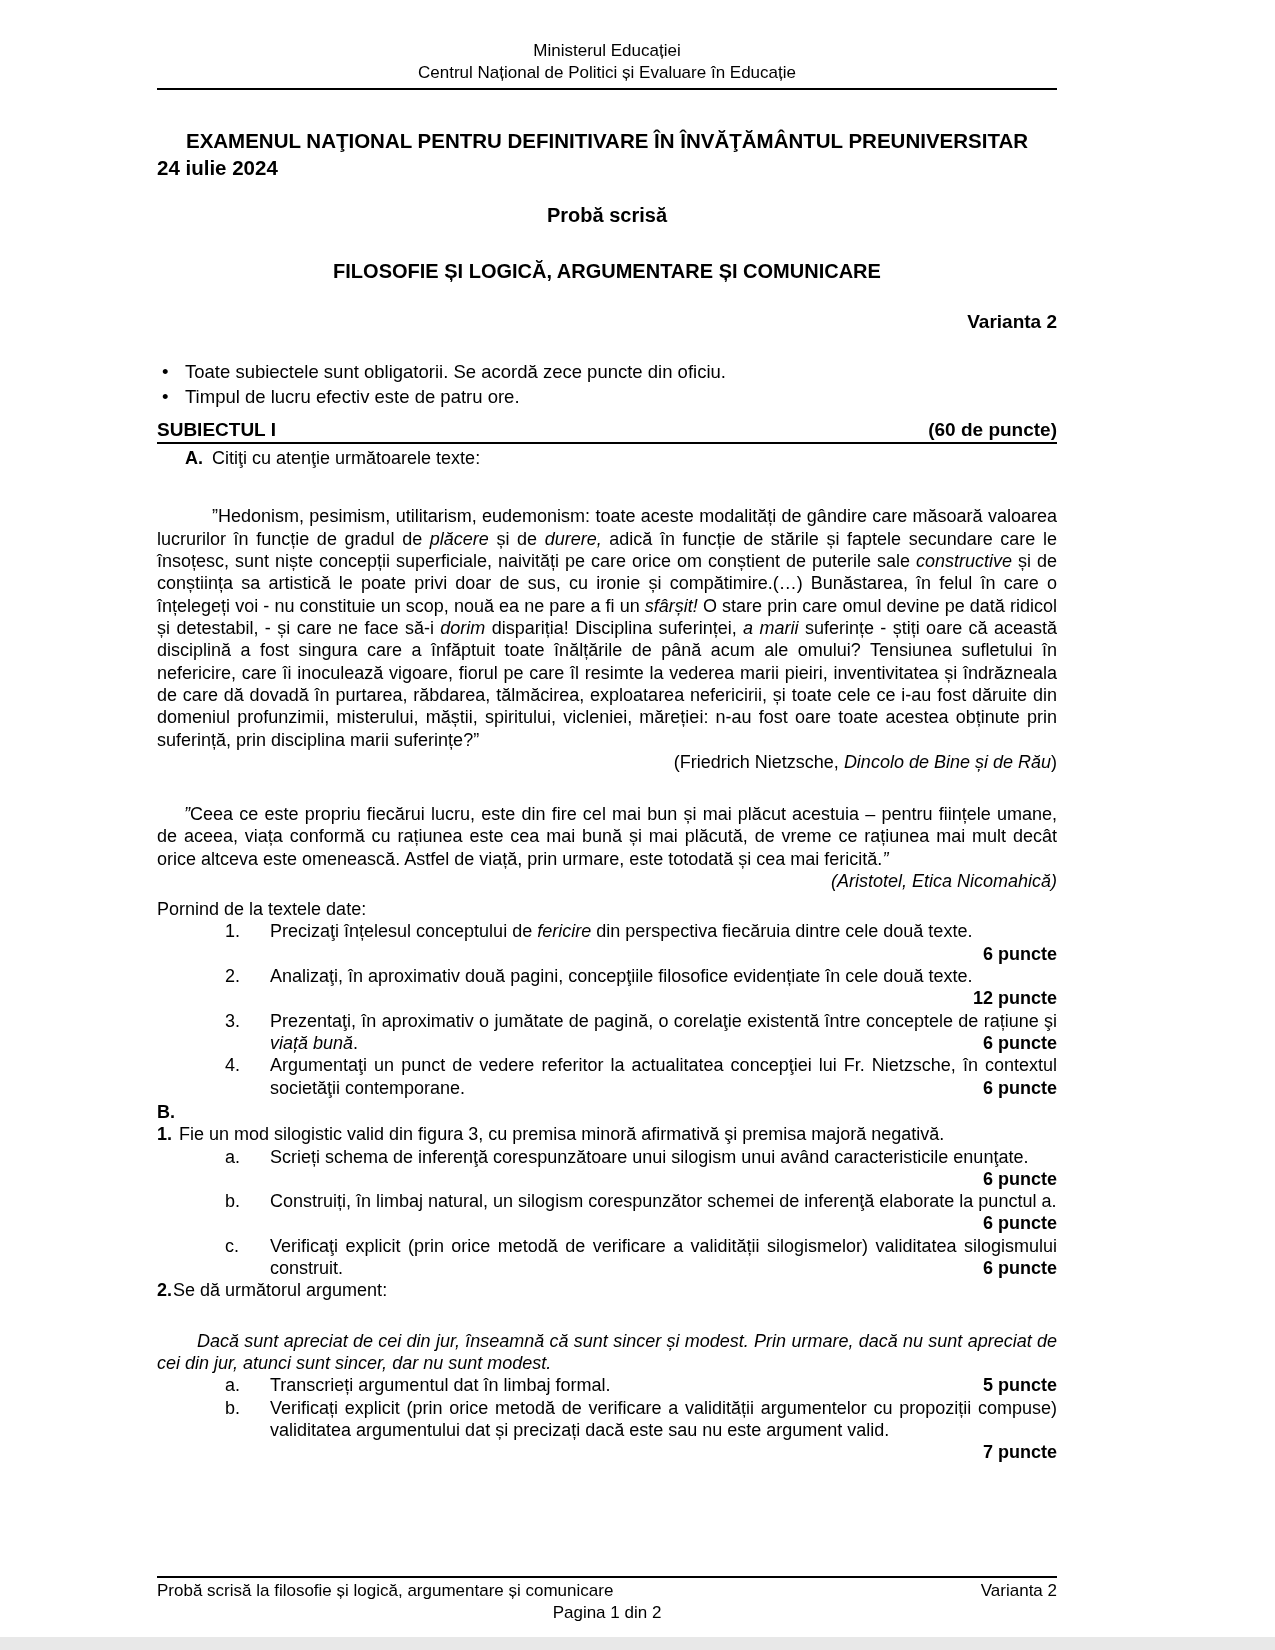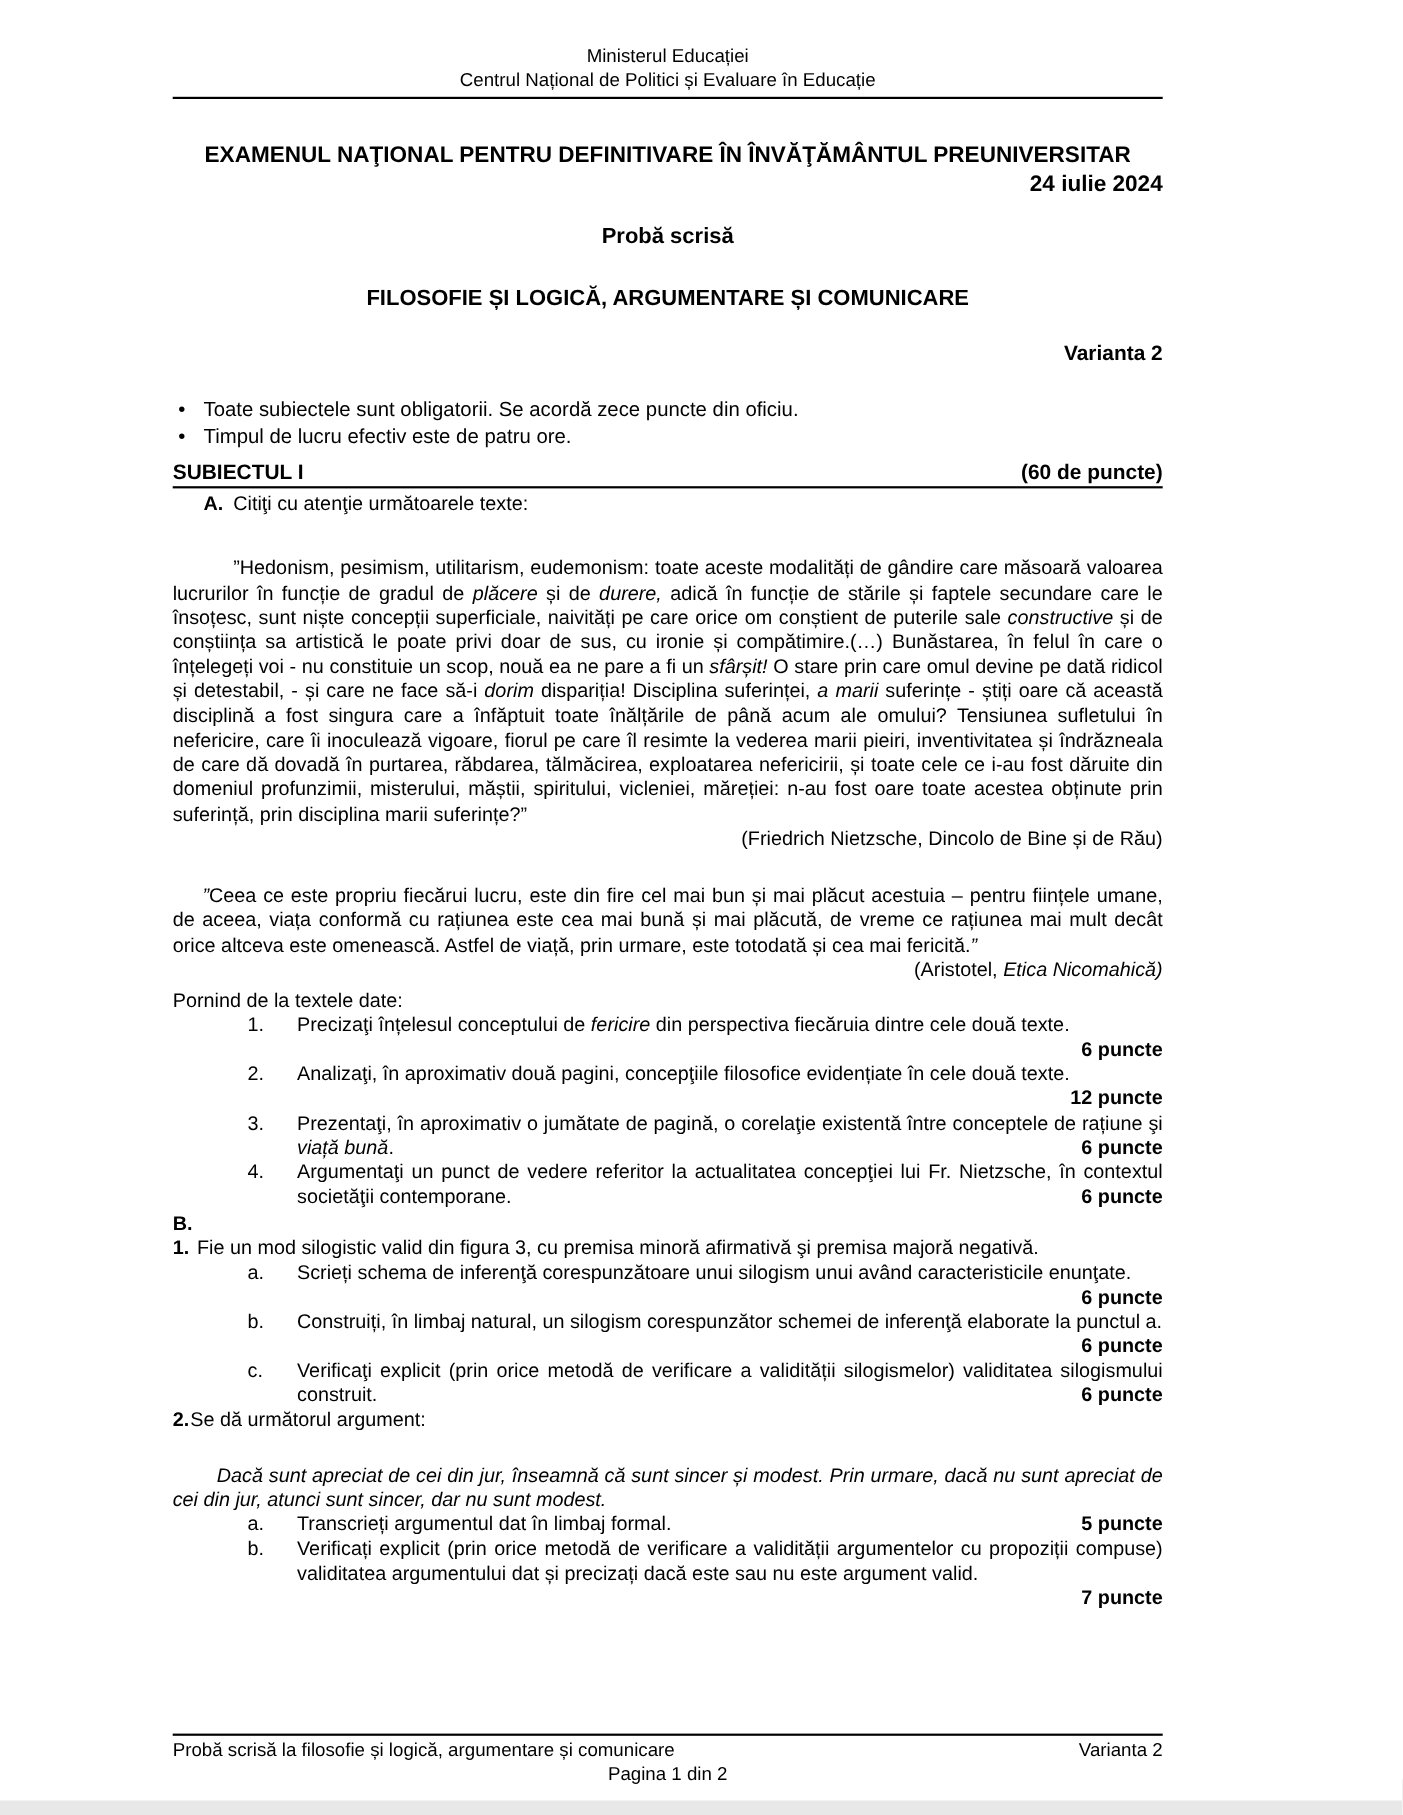--- a/index.html
+++ b/index.html
@@ -9,21 +9,21 @@
     position:relative; width:1275px; height:1637px;
     background:#ffffff; overflow:hidden; margin:0 auto;
     font-size:18px; line-height:1.24;
   }
   .content { margin-left:157px; width:900px; }
 
   .doc-header { padding-top:40px; text-align:center; font-size:17px; line-height:1.3; }
   .header-rule { border-bottom:2px solid #000; margin-top:4px; }
 
   .title-exam { margin-top:38px; text-align:center; font-size:20.5px; font-weight:bold; line-height:1.3; }
-  .title-date { text-align:right; font-size:20.5px; font-weight:bold; line-height:1.3; }
+  .title-date { text-align:left; font-size:20.5px; font-weight:bold; line-height:1.3; }
   .title-proba { margin-top:22px; text-align:center; font-size:20px; font-weight:bold; }
   .title-disc { margin-top:31px; text-align:center; font-size:20px; font-weight:bold; }
   .variant { text-align:right; font-weight:bold; font-size:19px; margin-top:26px; }
 
   .instructions { margin-top:26px; list-style:none; font-weight:normal; font-size:18.5px; }
   .instr-item { position:relative; padding-left:28px; line-height:1.35; }
   .instr-item::before { content:"\2022"; position:absolute; left:5px; }
 
   .subject-heading {
     display:flex; justify-content:space-between; align-items:flex-end;
@@ -84,25 +84,25 @@
     <div class="subject-heading">
       <span>SUBIECTUL I</span>
       <span>(60 de puncte)</span>
     </div>
 
     <div class="a-intro">
       <span class="a-label">A.</span><span>Citiţi cu atenţie următoarele texte:</span>
     </div>
 
     <p class="quote"><span>”Hedonism, pesimism, utilitarism, eudemonism: toate aceste modalități de gândire care măsoară valoarea lucrurilor în funcție de gradul de </span><span style="font-style: italic;">plăcere</span><span> și de </span><span style="font-style: italic;">durere,</span><span> adică în funcție de stările și faptele secundare care le însoțesc, sunt niște concepții superficiale, naivități pe care orice om conștient de puterile sale </span><span style="font-style: italic;">constructive</span><span> și de conștiința sa artistică le poate privi doar de sus, cu ironie și compătimire.(…) Bunăstarea, în felul în care o înțelegeți voi - nu constituie un scop, nouă ea ne pare a fi un </span><span style="font-style: italic;">sfârșit!</span><span> O stare prin care omul devine pe dată ridicol și detestabil, - și care ne face să-i </span><span style="font-style: italic;">dorim</span><span> dispariția! Disciplina suferinței, </span><span style="font-style: italic;">a marii</span><span> suferințe - știți oare că această disciplină a fost singura care a înfăptuit toate înălțările de până acum ale omului? Tensiunea sufletului în nefericire, care îi inoculează vigoare, fiorul pe care îl resimte la vederea marii pieiri, inventivitatea și îndrăzneala de care dă dovadă în purtarea, răbdarea, tălmăcirea, exploatarea nefericirii, și toate cele ce i-au fost dăruite din domeniul profunzimii, misterului, măștii, spiritului, vicleniei, măreției: n-au fost oare toate acestea obținute prin suferință, prin disciplina marii suferințe?”</span></p>
-    <p class="attribution"><span>(Friedrich Nietzsche, </span><span style="">Dincolo de Bine și de Rău</span><span>)</span></p>
+    <p class="attribution"><span>(Friedrich Nietzsche, </span><span style="font-style: italic;">Dincolo de Bine și de Rău</span><span>)</span></p>
 
     <p class="quote2">
       <span class="attr-none"><span style="font-style: italic;">”</span><span>Ceea ce este propriu fiecărui lucru, este din fire cel mai bun și mai plăcut acestuia – pentru ființele umane, de aceea, viața conformă cu rațiunea este cea mai bună și mai plăcută, de vreme ce rațiunea mai mult decât orice altceva este omenească. Astfel de viață, prin urmare, este totodată și cea mai fericită.</span><span style="font-style: italic;">”</span></span>
-      <span class="attr-float"><span style="">(Aristotel, </span><span style="font-style: italic;">Etica Nicomahică</span><span style="font-style: italic;">)</span></span>
+      <span class="attr-float"><span style="font-style: italic;">(Aristotel, </span><span style="font-style: italic;">Etica Nicomahică</span><span style="font-style: italic;">)</span></span>
     </p>
 
     <div class="tasks-intro">Pornind de la textele date:</div>
 
     <div class="task">
       <span class="task-num">1.</span>
       <div class="task-body">
         <span><span>Precizaţi înțelesul conceptului de </span><span style="font-style: italic;">fericire</span><span> din perspectiva fiecăruia dintre cele două texte.</span></span>
         <div class="pts-block">6 puncte</div>
       </div>

